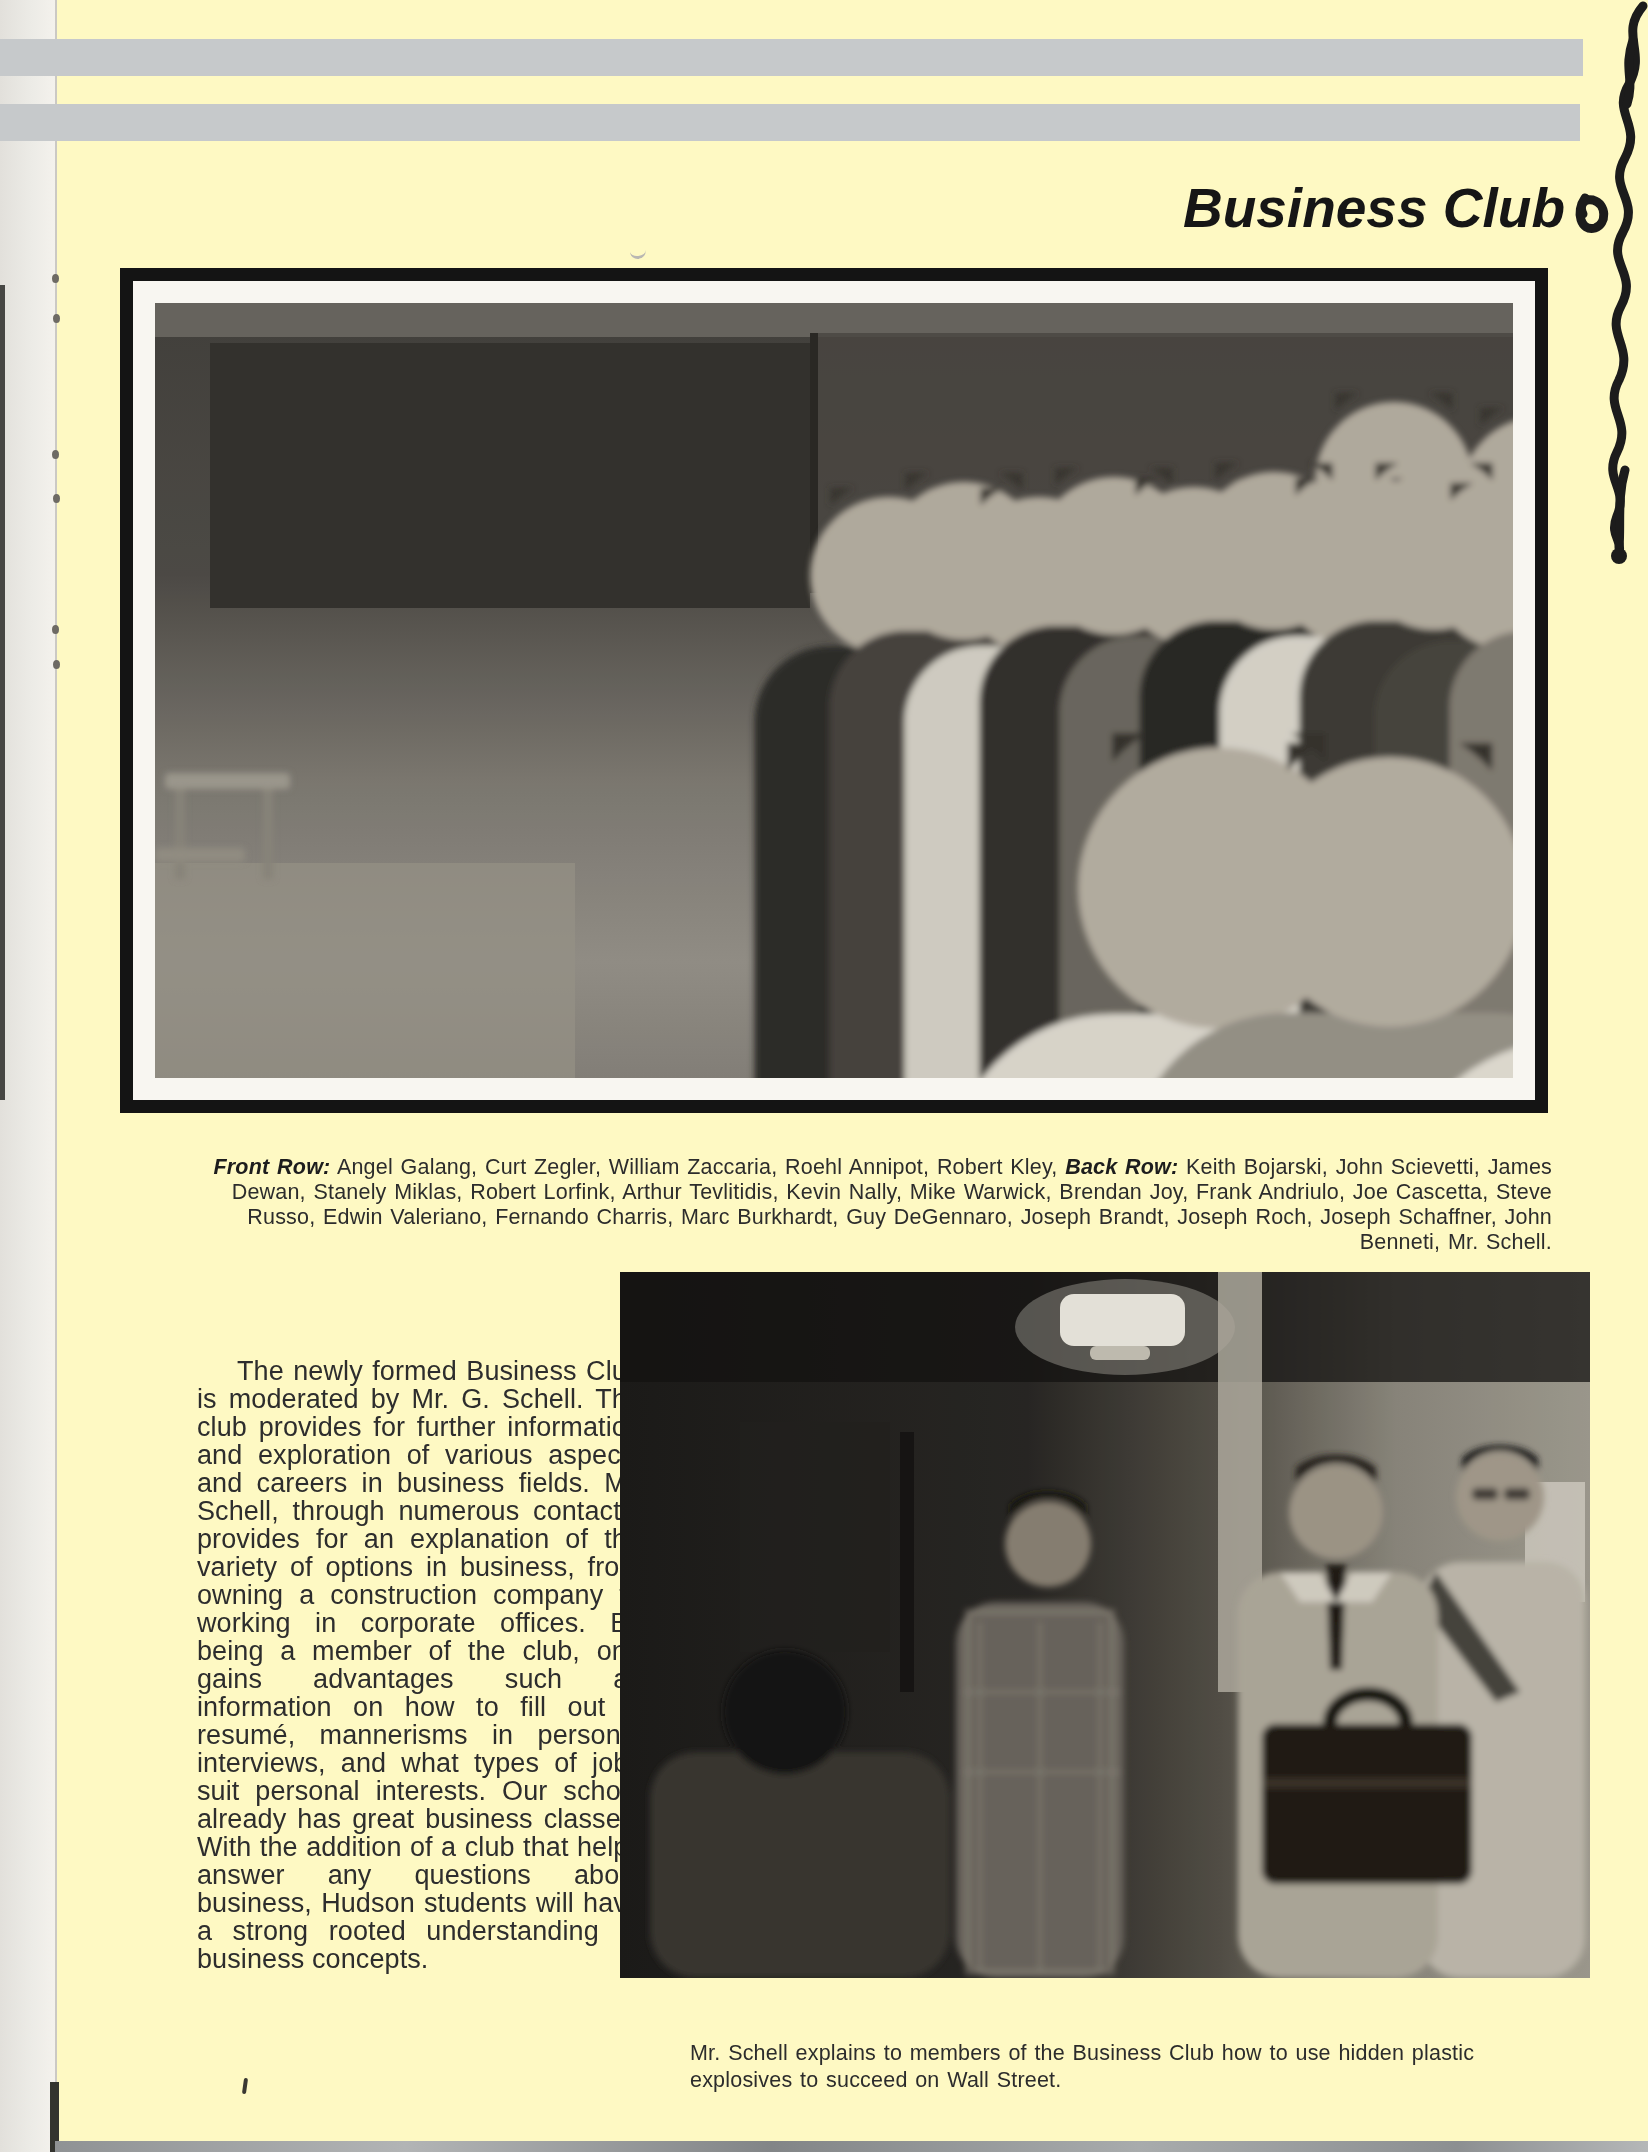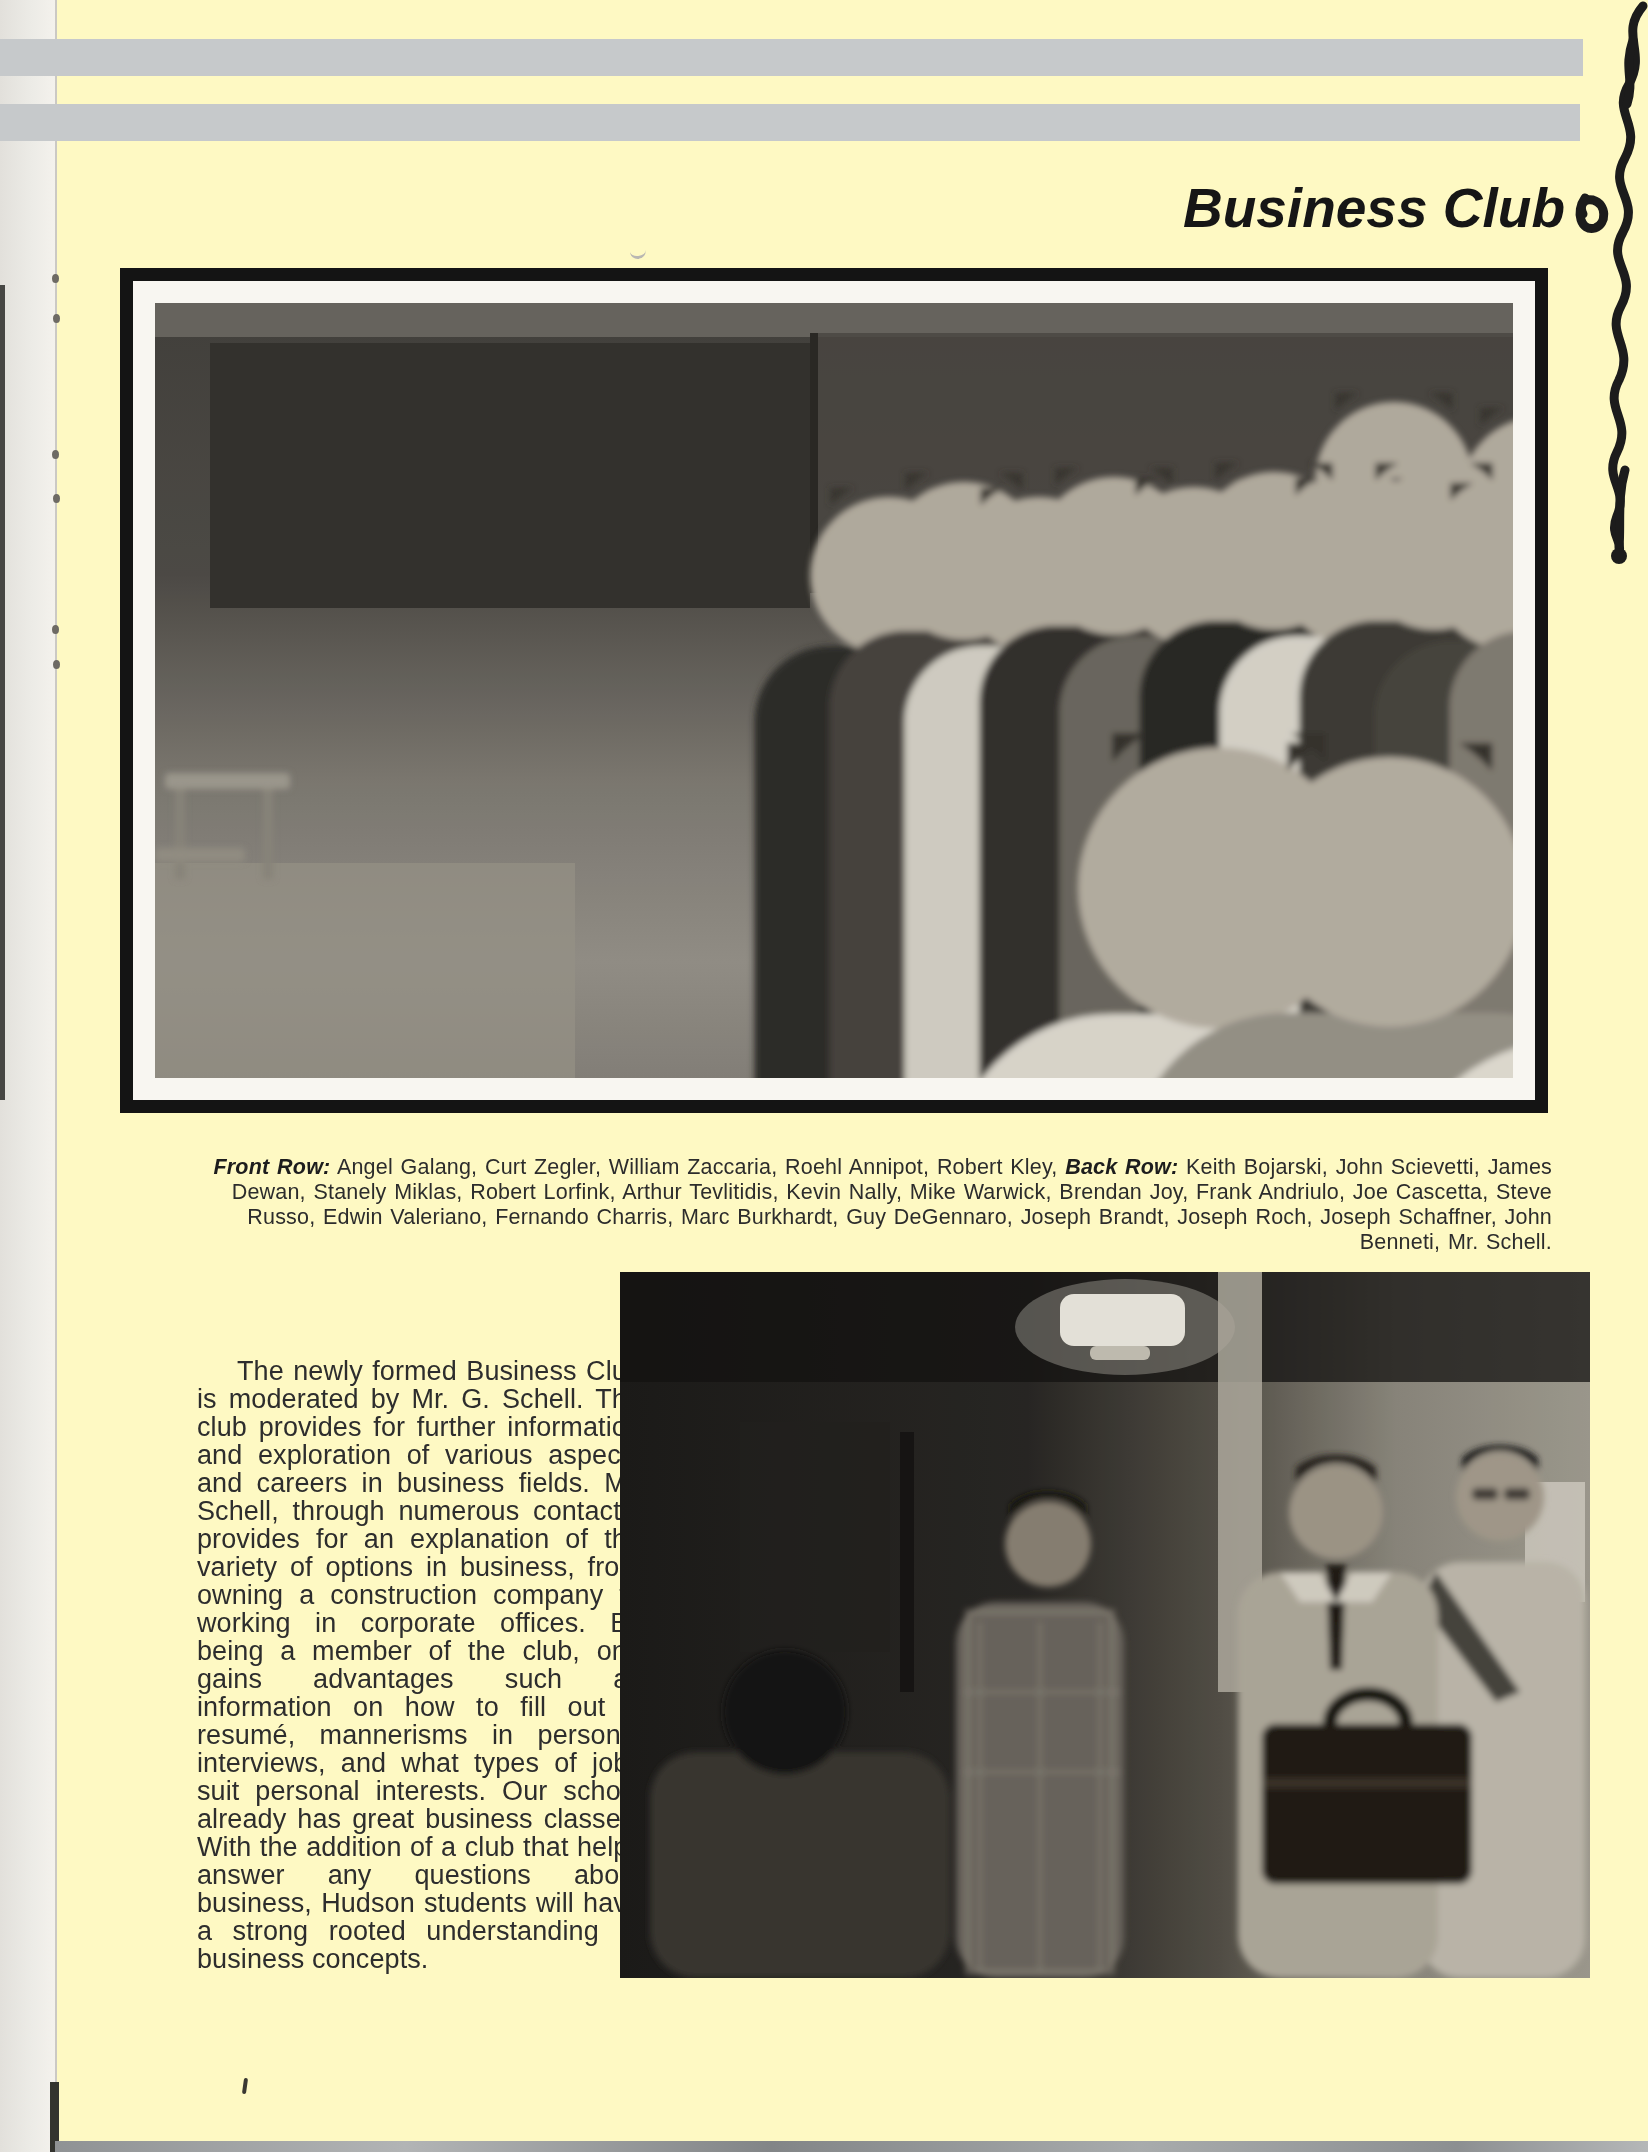--- a/index.html
+++ b/index.html
@@ -238,16 +238,17 @@
         <path d="M390,248 a43,43 0 0 1 76,0 l0,-15 a43,26 0 0 0 -76,0 z" fill="#15130ف" opacity="0"></path>
         <path d="M390,248 a43,43 0 0 1 76,0 l0,-15 a43,26 0 0 0 -76,0 z" fill="#151310"></path>
 
         <rect x="30" y="480" width="300" height="226" rx="46" fill="#3b3733"></rect>
         <circle cx="165" cy="440" r="62" fill="#181614"></circle>
       </g>
       <rect width="970" height="706" fill="#000" opacity="0.05"></rect>
     </svg>
   </div>
 
+  <p class="photo2-caption">Mr. Schell explains to members of the Business Club how to use hidden plastic explosives to succeed on Wall Street.</p>
 
   <div class="bottom-band"></div>
 
 </div>
 
 </body></html>

